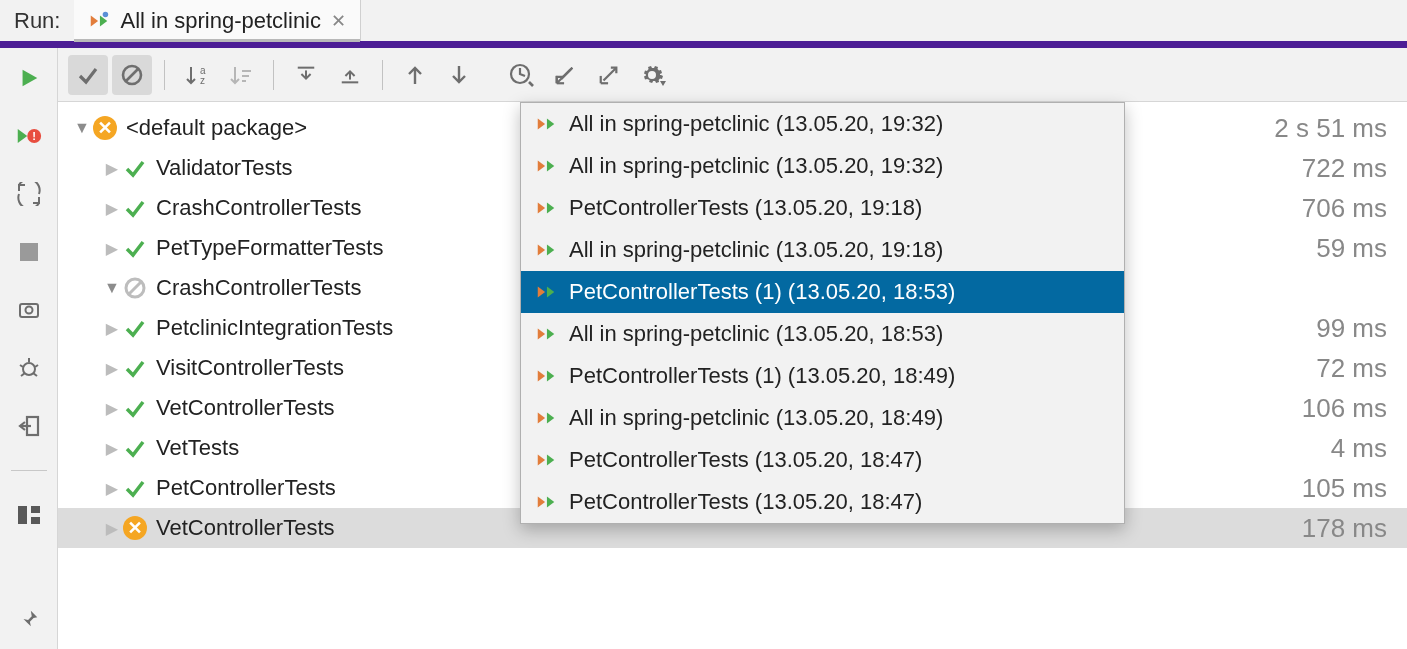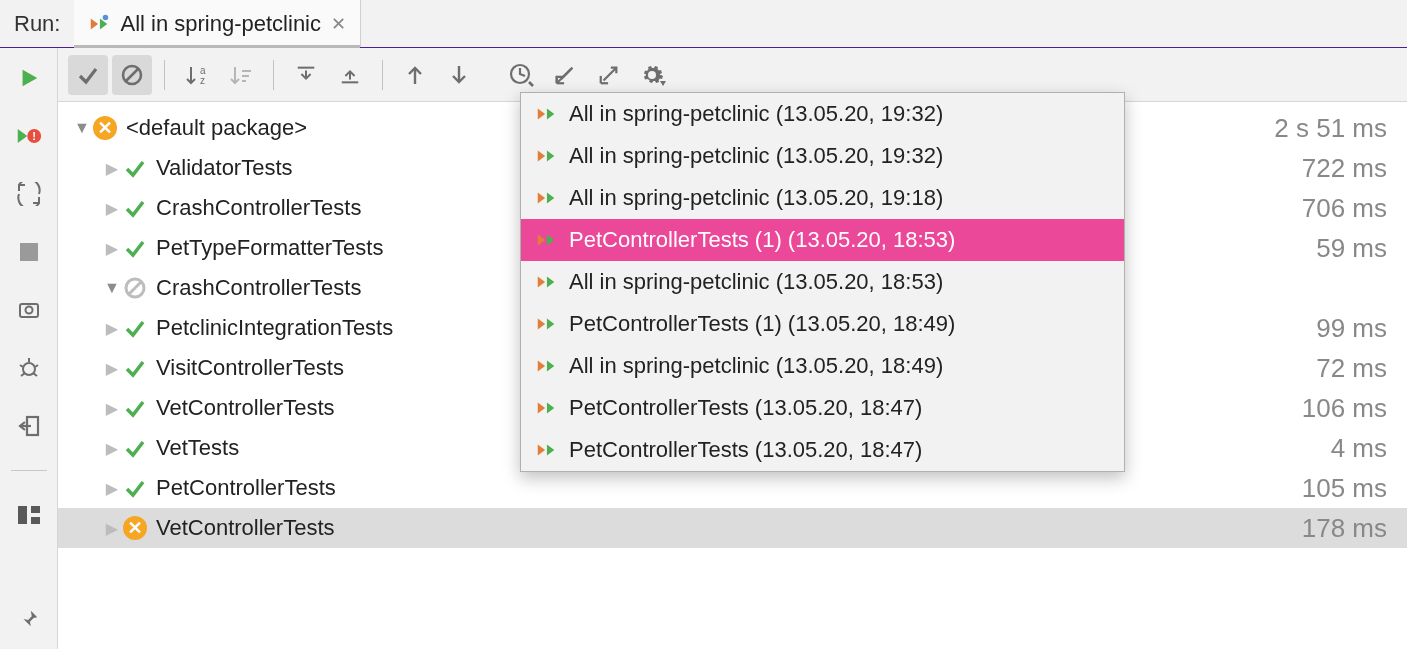--- a/index.html
+++ b/index.html
@@ -1,19 +1,19 @@
 <!DOCTYPE html>
 <html><head>
 <meta charset="utf-8">
 <style>
   * { box-sizing: border-box; margin: 0; padding: 0; font-family: -apple-system, BlinkMacSystemFont, "Segoe UI", Arial, sans-serif; }
   body { width: 1407px; height: 649px; background: #fff; overflow: hidden; font-size: 22px; color: #222; }
 
   
-  .tabstrip { height: 48px; display: flex; align-items: center; border-bottom: 1px solid #4c1d95; background: #f2f2f2; }
+  .tabstrip { height: 48px; display: flex; align-items: center; border-bottom: 7px solid #4c1d95; background: #f2f2f2; }
   .tabstrip .label { padding: 0 14px; color: #333; }
   .tab { display: flex; align-items: center; gap: 10px; padding: 12px 14px; height: 100%; border-right: 1px solid #d0d0d0; background: #fafafa; position: relative; }
   .tab:after { content: ""; position: absolute; left: 0; right: 0; bottom: -1px; height: 3px; background: #b9b9b9; }
   .close-x { font-size: 18px; color: #888; cursor: pointer; }
 
   
   .main { display: flex; height: 601px; }
   .sidebar { width: 58px; border-right: 1px solid #d6d6d6; display: flex; flex-direction: column; align-items: center; padding-top: 14px; gap: 26px; background: #f2f2f2; }
   .sidebar .divider { height: 1px; width: 36px; background: #c8c8c8; margin: 2px 0; }
   .sidebar-btn { width: 32px; height: 32px; display: flex; align-items: center; justify-content: center; color: #6e6e6e; cursor: pointer; }
@@ -35,23 +35,23 @@
   .status-ico { width: 26px; height: 26px; display: inline-flex; align-items: center; justify-content: center; margin-right: 8px; }
   .tree-label { white-space: nowrap; }
   .time { font-size: 26px; color: #888; white-space: nowrap; }
 
   
   .lvl0 { padding-left: 14px; }
   .lvl1 { padding-left: 44px; }
   .lvl2 { padding-left: 92px; }
 
   
-  .history { position: absolute; top: 44px; left: 462px; width: 605px; background: #f2f2f2; border: 1px solid #b0b0b0; box-shadow: 0 6px 16px rgba(0,0,0,.25); }
+  .history { position: absolute; top: 54px; left: 462px; width: 605px; background: #f2f2f2; border: 1px solid #b0b0b0; box-shadow: 0 6px 16px rgba(0,0,0,.25); }
   .history-row { height: 42px; display: flex; align-items: center; gap: 12px; padding: 0 14px; cursor: pointer; }
-  .history-row.hl { background: #ec4899; color: #fff; }
+  .history-row.hl { background: #0369a1; color: #fff; }
 
   
   svg { display: block; }
   .run-icon svg polygon { fill: #4caf50; }
   .check-green svg polyline { stroke: #4caf50; stroke-width: 3.5; fill: none; }
   .skip-ico svg { stroke: #bdbdbd; stroke-width: 3; fill: none; }
   .warn-ico { background: #f5a623; border-radius: 50%; width: 24px; height: 24px; display:inline-flex;align-items:center;justify-content:center;color:#fff;font-weight:bold;font-size:18px; }
   .runcfg { display:inline-flex; }
   .runcfg svg { width:22px; height:22px; }
   .pin-area { flex:1; }
@@ -380,20 +380,29 @@
           </span>
        <span>All in spring-petclinic (13.05.20, 19:32)</span>
      </div>
         <div class="history-row">
        <span class="runcfg">
             <svg viewBox="0 0 24 24">
               <polygon points="3,6 3,18 11,12" fill="#e27d3b"></polygon>
               <polygon points="13,6 13,18 21,12" fill="#4caf50"></polygon>
             </svg>
           </span>
+       <span>PetControllerTests (13.05.20, 19:18)</span>
+     </div>
+        <div class="history-row">
+       <span class="runcfg">
+            <svg viewBox="0 0 24 24">
+              <polygon points="3,6 3,18 11,12" fill="#e27d3b"></polygon>
+              <polygon points="13,6 13,18 21,12" fill="#4caf50"></polygon>
+            </svg>
+          </span>
        <span>All in spring-petclinic (13.05.20, 19:18)</span>
      </div>
         <div class="history-row hl">
        <span class="runcfg">
             <svg viewBox="0 0 24 24">
               <polygon points="3,6 3,18 11,12" fill="#e27d3b"></polygon>
               <polygon points="13,6 13,18 21,12" fill="#4caf50"></polygon>
             </svg>
           </span>
        <span>PetControllerTests (1) (13.05.20, 18:53)</span>

